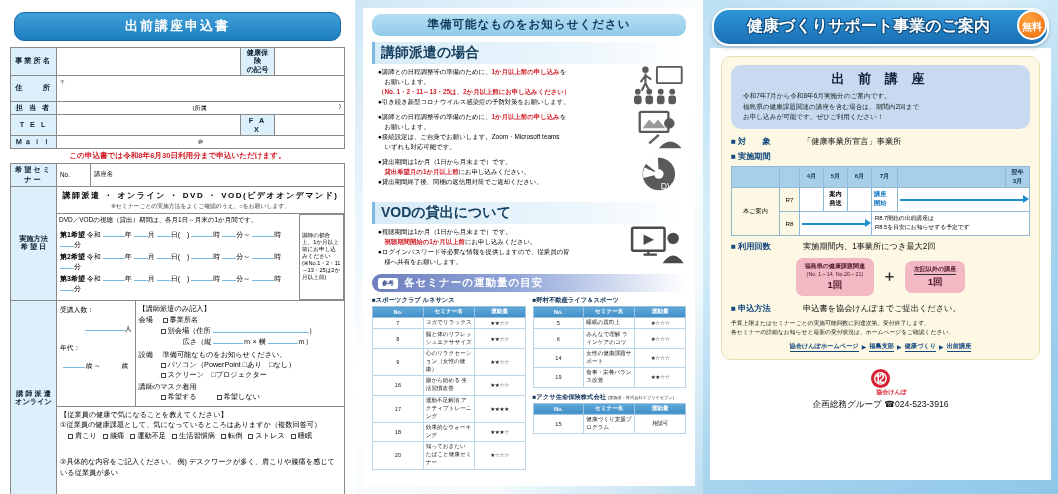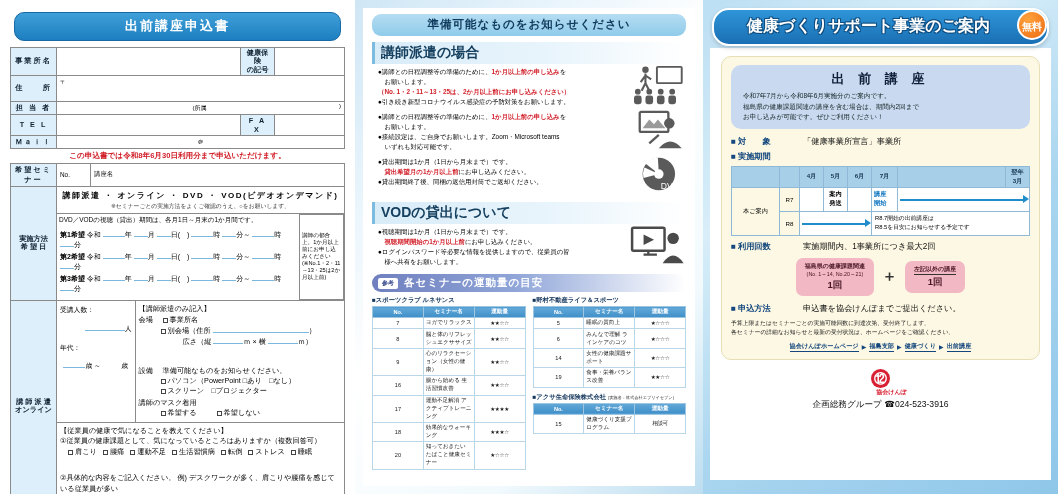--- a/index.html
+++ b/index.html
@@ -283,21 +283,21 @@
                 </div>
                 <div style="padding-left:22px">
                   <span class="box"></span><span>別会場（住所</span>
                   <span class="blank" style="width:96px"></span><span>）</span>
                 </div>
                 <div style="padding-left:44px;margin-top:1px">
                   <span>広さ（縦</span>
                   <span class="blank w30"></span><span>ｍ × 横</span>
                   <span class="blank w30"></span><span>ｍ）</span>
                 </div>
-                <div style="margin-top:18px">
+                <div style="margin-top:2px">
                   <span style="display:inline-block;width:22px">設備</span>
                   <span>準備可能なものをお知らせください。</span>
                 </div>
                 <div style="padding-left:22px"><span class="box"></span><span>パソコン（PowerPoint  □あり　□なし）</span></div>
                 <div style="padding-left:22px"><span class="box"></span><span>スクリーン　□プロジェクター</span></div>
                 <div style="margin-top:1px">講師のマスク着用</div>
                 <div style="padding-left:22px">
                   <span class="box"></span><span>希望する</span>
                   <span style="display:inline-block;width:16px"></span>
                   <span class="box"></span><span>希望しない</span>

